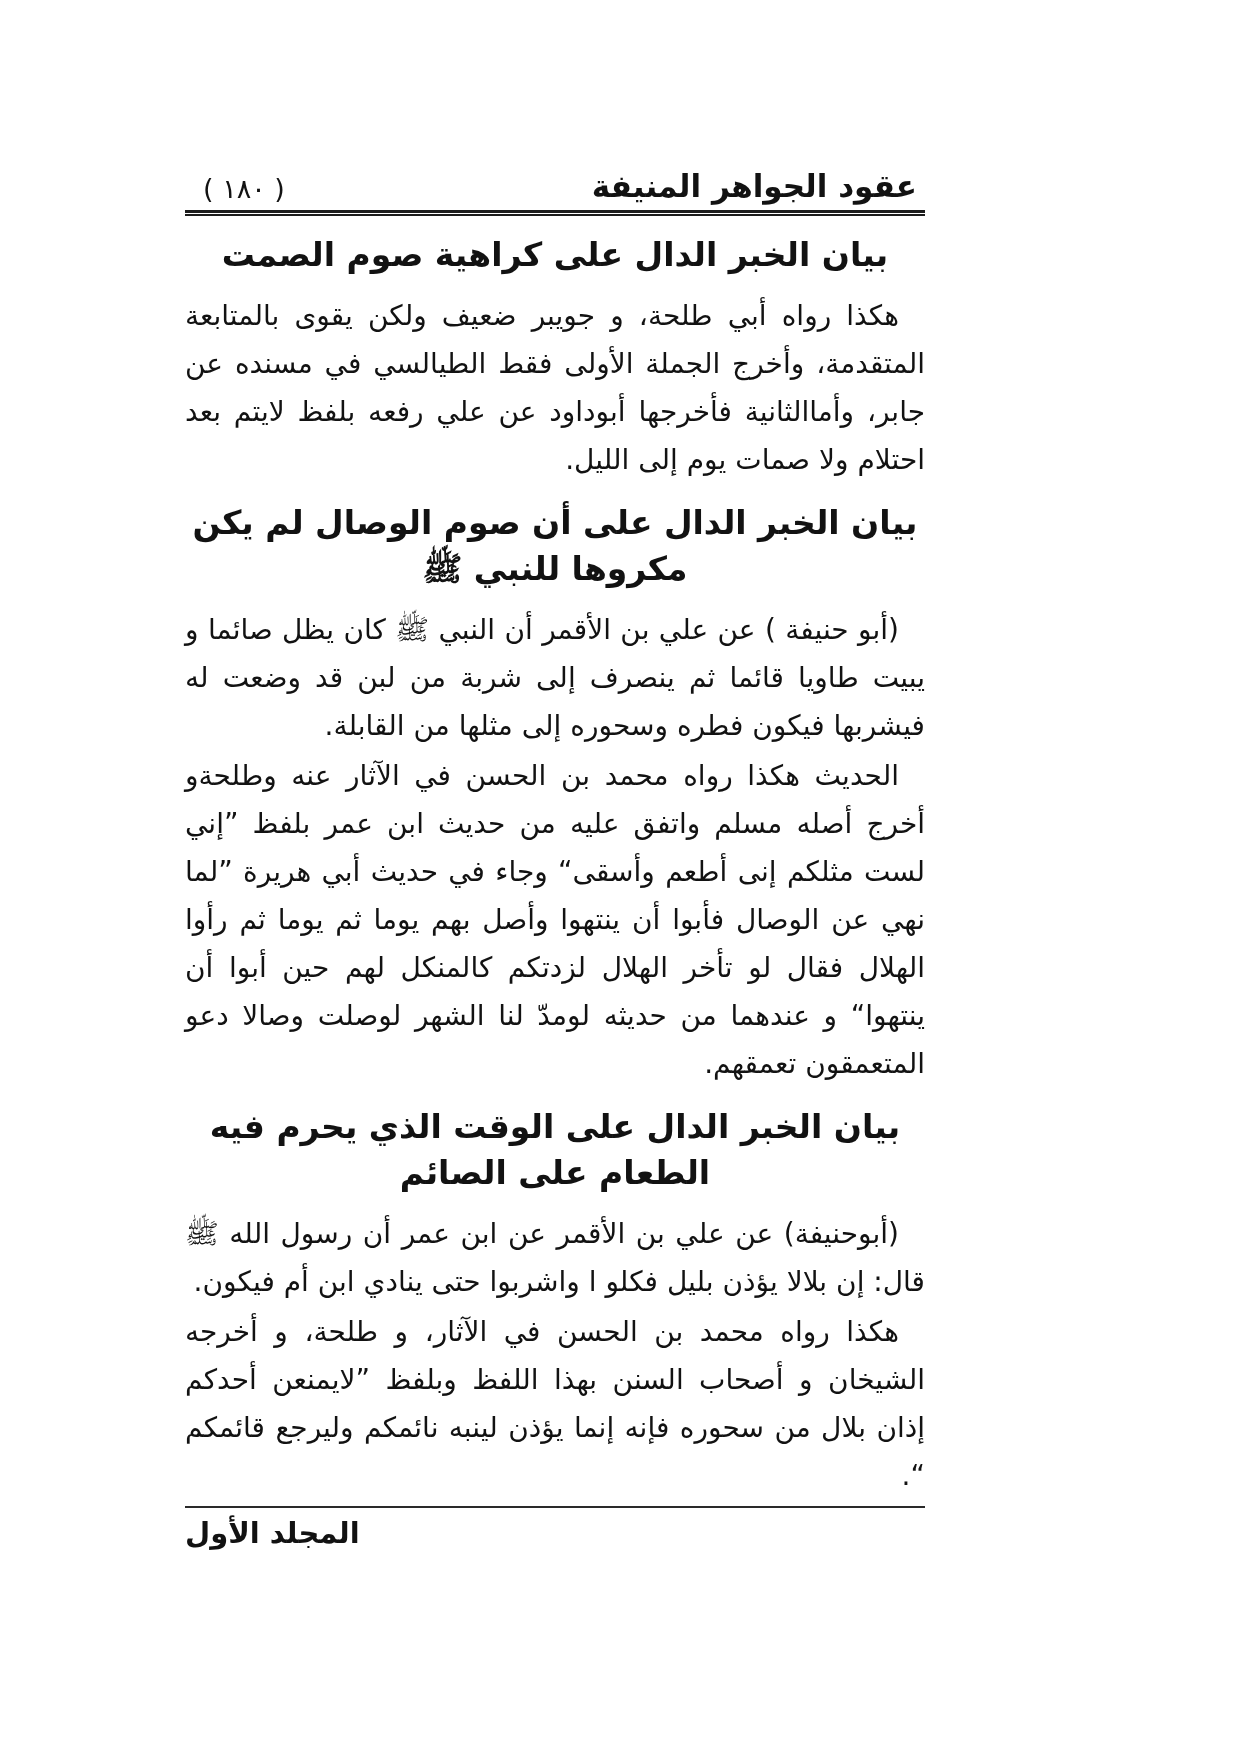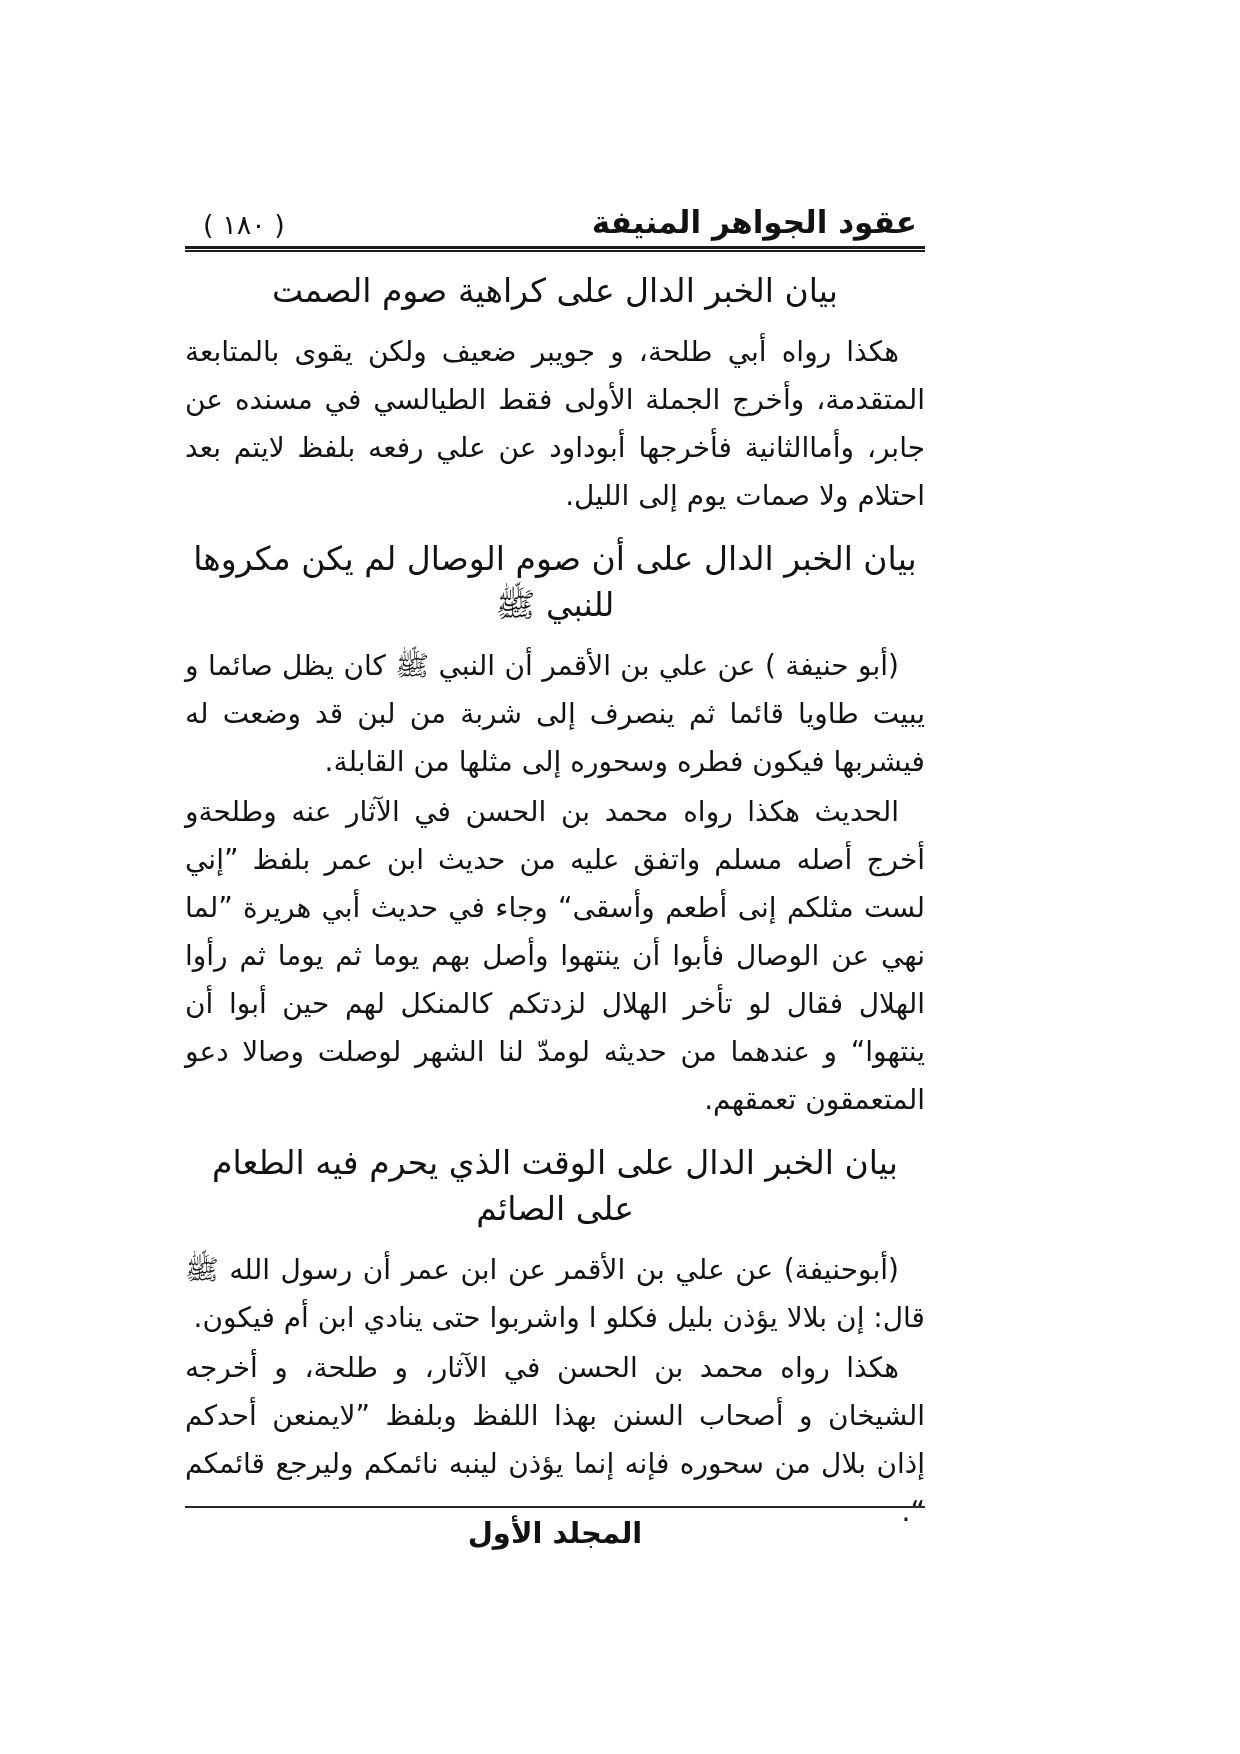--- a/index.html
+++ b/index.html
@@ -25,21 +25,20 @@
     display: flex;
     flex-direction: row;
     justify-content: space-between;
     align-items: flex-end;
     padding: 0 8px 6px 18px;
   }
   .book-title {
     font-weight: bold;
     font-size: 31px;
     letter-spacing: 0px;
-    margin-top: 36px;
   }
   .page-number {
     font-size: 27px;
     direction: ltr;
     margin-right: 10px;
     text-align: center;
   }
   .double-rule {
     height: 6px;
     border-top: 3px solid #1c1c1c;
@@ -50,38 +49,38 @@
   .para {
     font-size: 28px;
     line-height: 48px;
     text-align: justify;
     text-justify: inter-word;
     text-indent: 26px;
     margin-bottom: 2px;
   }
   .section-heading {
     font-size: 33px;
-    font-weight: normal;
+    font-weight: bold;
     text-align: center;
     line-height: 46px;
     margin: 16px 0 14px 0;
   }
   .page-footer-rule {
     position: absolute;
     left: 185px;
     right: 315px;
     top: 1506px;
     border-top: 2px solid #2a2a2a;
   }
   .page-footer {
     position: absolute;
     left: 185px;
     right: 315px;
     top: 1516px;
-    text-align: center;
+    text-align: left;
     font-weight: bold;
     font-size: 29px;
   }
 </style>
 </head>
 <body>
 
 <div class="sheet">
 
   <div class="content-col">

